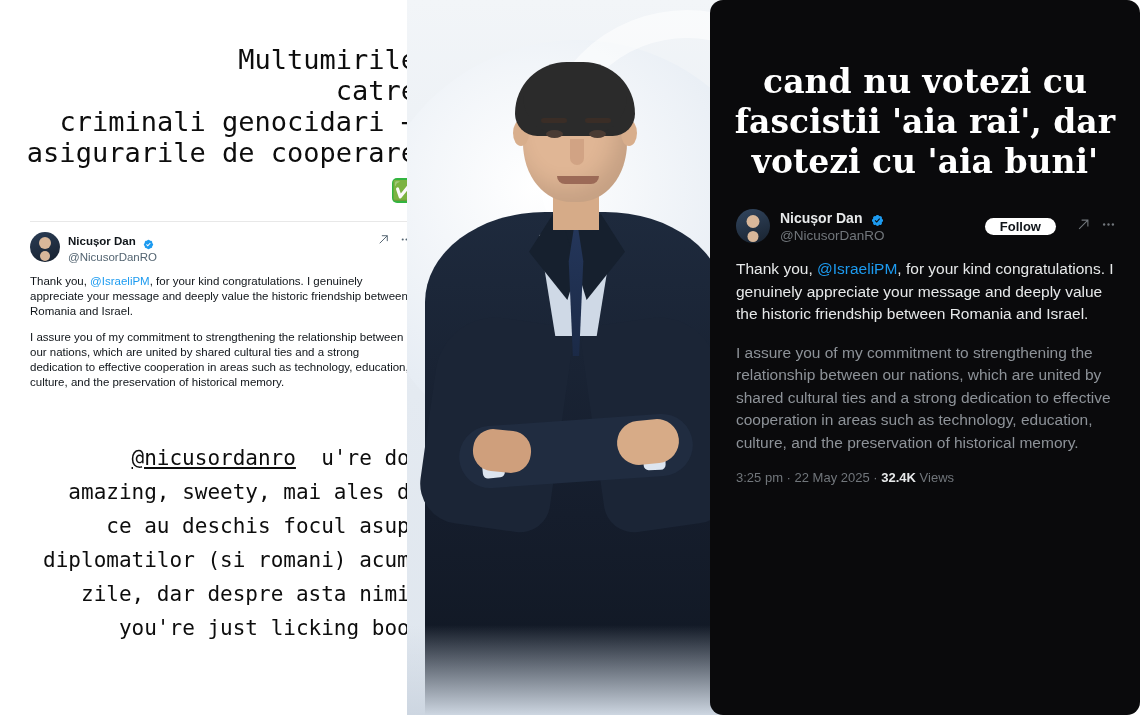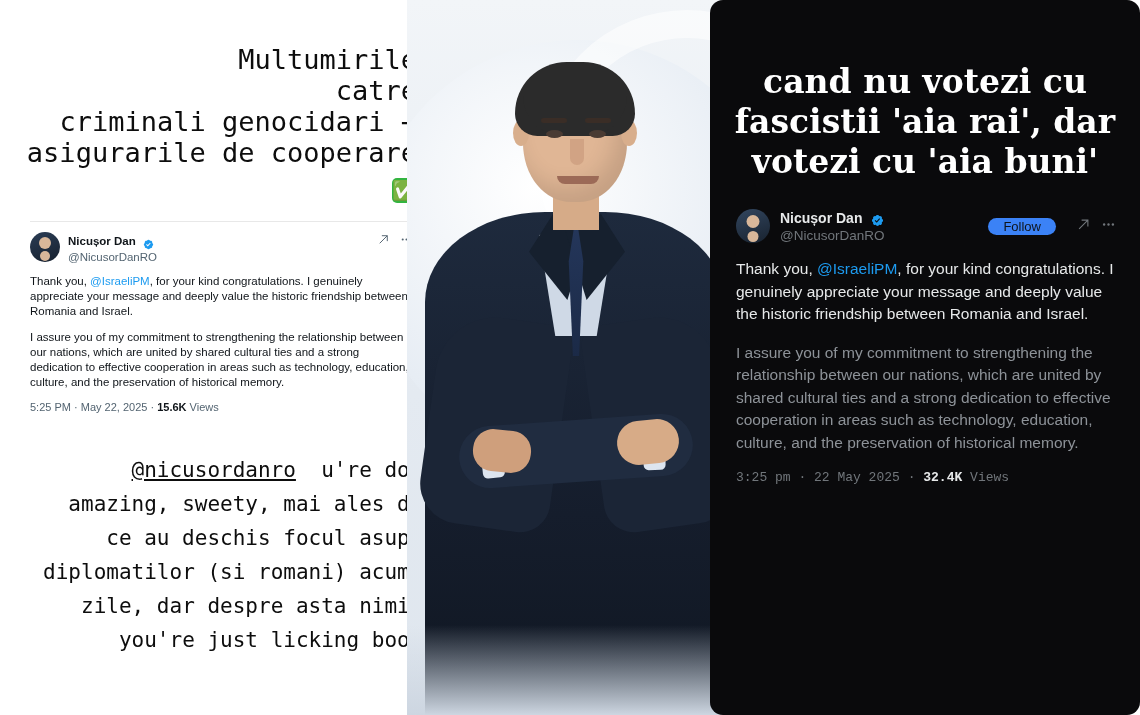--- a/index.html
+++ b/index.html
@@ -227,34 +227,34 @@
   .td-avatar::after{
     content:"";position:absolute;left:50%;top:6px;transform:translateX(-50%);
     width:13px;height:13px;border-radius:50%;background:#d8b79a;
     box-shadow:0 15px 0 -1px #d8b79a;
   }
   .td-names{flex:1;min-width:0;line-height:1.2;}
   .td-name{font-size:14px;font-weight:700;color:#e7e9ea;vertical-align:middle;}
   .td-verified{display:inline-block;width:13px;height:13px;margin-left:4px;vertical-align:middle;}
   .td-handle{display:block;font-size:13.5px;color:#71767b;margin-top:1px;}
   .td-follow{
-    background:#3b82f6;color:#0f1419;
-    font-size:13px;font-weight:400;
+    background:#ffffff;color:#0f1419;
+    font-size:13px;font-weight:700;
     border:none;border-radius:16px;
     padding:1px 15px;cursor:pointer;
     font-family:"Liberation Sans",sans-serif;
   }
   .td-icons{display:flex;align-items:center;gap:10px;color:#71767b;margin-left:10px;}
   .td-body{
     font-size:15.5px;line-height:22.5px;color:#e7e9ea;margin-top:14px;
   }
   .td-body p{margin:0 0 16px 0;}
   .td-link{color:#1d9bf0;}
   .td-fade{color:#8d9298;}
-  .td-meta{font-size:13px;color:#71767b;margin-top:2px;font-family:Liberation Mono, monospace;}
+  .td-meta{font-size:13px;color:#71767b;margin-top:2px;}
   .td-meta b{color:#e7e9ea;font-weight:700;}
 
   .r-caption{
     position:absolute;left:0;right:0;bottom:44px;
     padding:0 18px;
     text-align:center;
     font-size:12.5px;
     line-height:17px;
     font-weight:700;
     color:#ffffff;
@@ -306,21 +306,20 @@
                 <circle cx="12" cy="12" r="1.9" fill="#536471"></circle>
                 <circle cx="19" cy="12" r="1.9" fill="#536471"></circle>
               </svg>
           </span>
         </div>
       </div>
       <div class="tl-body">
         <p><span>Thank you, </span><span class="tl-link">@IsraeliPM</span><span>, for your kind congratulations. I genuinely appreciate your message and deeply value the historic friendship between Romania and Israel.</span></p>
         <p>I assure you of my commitment to strengthening the relationship between our nations, which are united by shared cultural ties and a strong dedication to effective cooperation in areas such as technology, education, culture, and the preservation of historical memory.</p>
       </div>
-      <div class="tl-meta"><span>5:25 PM</span> · <span>May 22, 2025</span> · <b>15.6K</b> <span>Views</span></div>
     </div>
 
     <div class="left-reply"><span class="reply-handle">@nicusordanro</span><span>  u're doin</span>
 <span>amazing, sweety, mai ales dup</span>
 <span>ce au deschis focul asupra</span>
 <span>diplomatilor (si romani) acum 2</span>
 <span>zile, dar despre asta nimic,</span>
 <span>you're just licking boots</span></div>
   </div>
 

